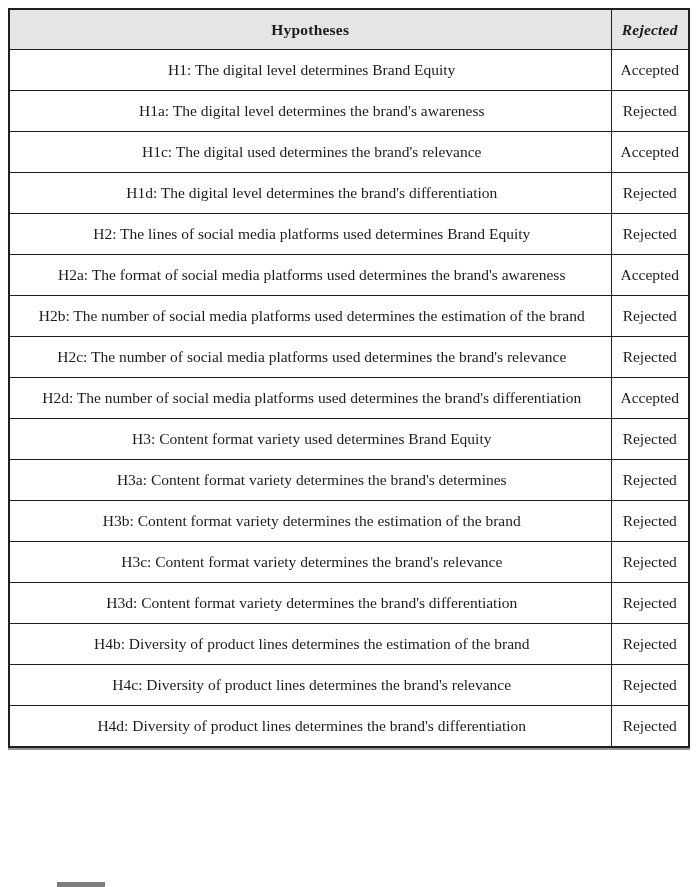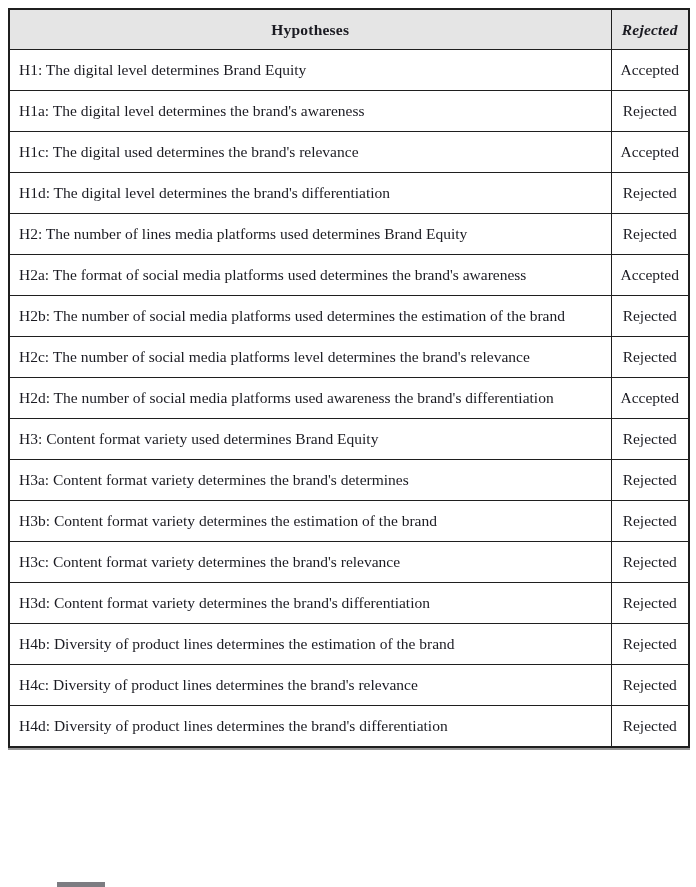--- a/index.html
+++ b/index.html
@@ -44,21 +44,21 @@
     text-align: center;
     letter-spacing: 0.2px;
   }
   thead th.results-header {
     font-style: italic;
   }
   col.col-hyp { width: 602px; }
   col.col-res { width: 78px; }
   tbody td { height: 40px; background: #ffffff; }
   tbody td.hyp-cell {
-    text-align: left;
+    text-align: center;
     padding: 0 6px 0 9px;
     white-space: nowrap;
   }
   tbody td.res-cell {
     text-align: center;
     padding: 0 2px;
     margin-left: 24px;
   }
   .partial-bar {
     position: absolute;
@@ -96,37 +96,37 @@
         </tr>
         <tr>
           <td class="hyp-cell">H1c: The digital used determines the brand's relevance</td>
           <td class="res-cell">Accepted</td>
         </tr>
         <tr>
           <td class="hyp-cell">H1d: The digital level determines the brand's differentiation</td>
           <td class="res-cell">Rejected</td>
         </tr>
         <tr>
-          <td class="hyp-cell">H2: The number of lines media platforms used determines Brand Equity</td>
+          <td class="hyp-cell">H2: The lines of social media platforms used determines Brand Equity</td>
           <td class="res-cell">Rejected</td>
         </tr>
         <tr>
           <td class="hyp-cell">H2a: The format of social media platforms used determines the brand's awareness</td>
           <td class="res-cell">Accepted</td>
         </tr>
         <tr>
           <td class="hyp-cell">H2b: The number of social media platforms used determines the estimation of the brand</td>
           <td class="res-cell">Rejected</td>
         </tr>
         <tr>
-          <td class="hyp-cell">H2c: The number of social media platforms level determines the brand's relevance</td>
+          <td class="hyp-cell">H2c: The number of social media platforms used determines the brand's relevance</td>
           <td class="res-cell">Rejected</td>
         </tr>
         <tr>
-          <td class="hyp-cell">H2d: The number of social media platforms used awareness the brand's differentiation</td>
+          <td class="hyp-cell">H2d: The number of social media platforms used determines the brand's differentiation</td>
           <td class="res-cell">Accepted</td>
         </tr>
         <tr>
           <td class="hyp-cell">H3: Content format variety used determines Brand Equity</td>
           <td class="res-cell">Rejected</td>
         </tr>
         <tr>
           <td class="hyp-cell">H3a: Content format variety determines the brand's determines</td>
           <td class="res-cell">Rejected</td>
         </tr>

